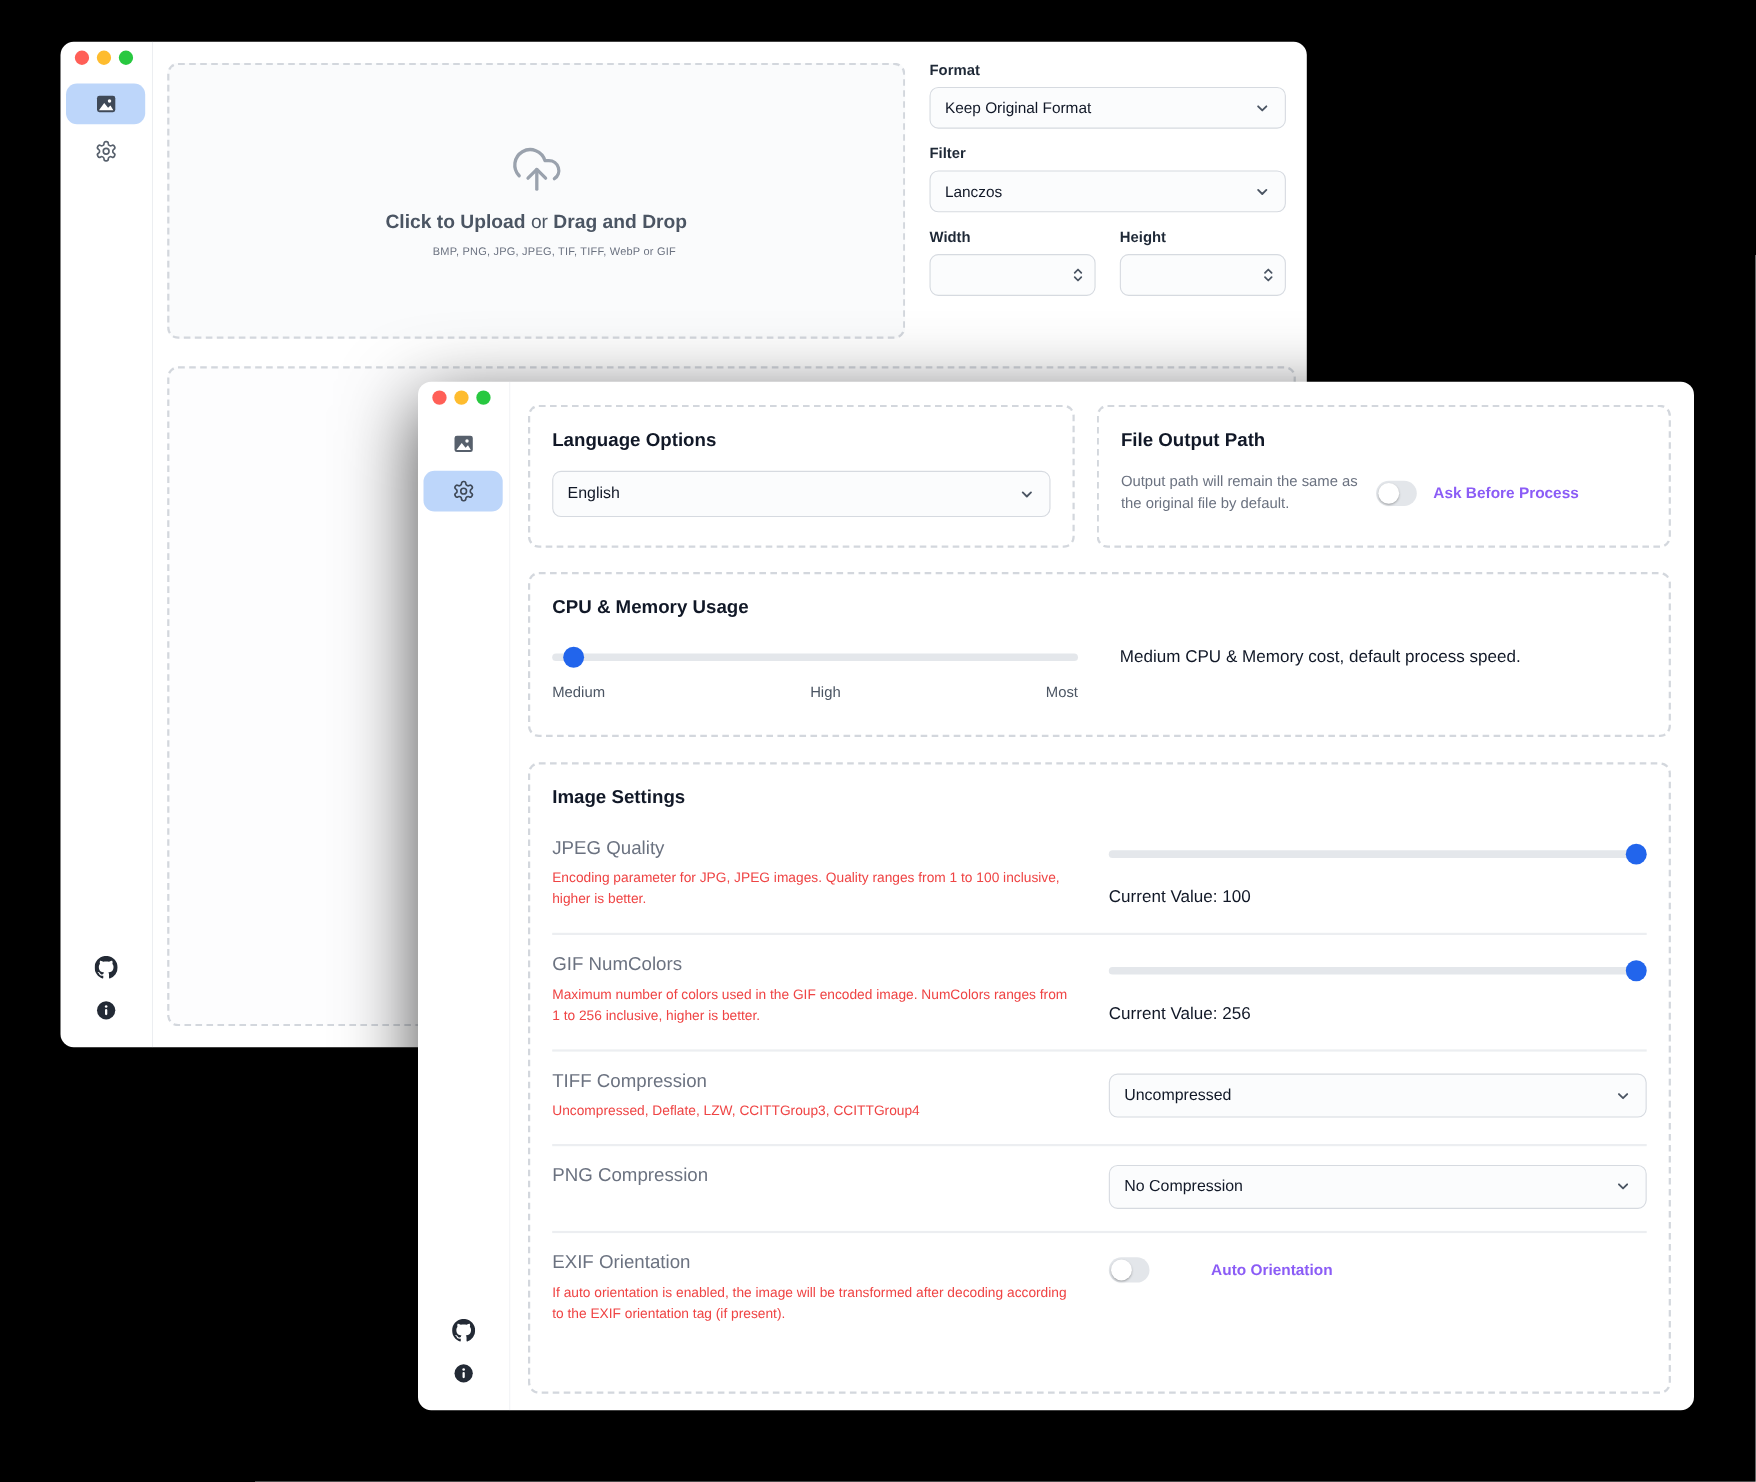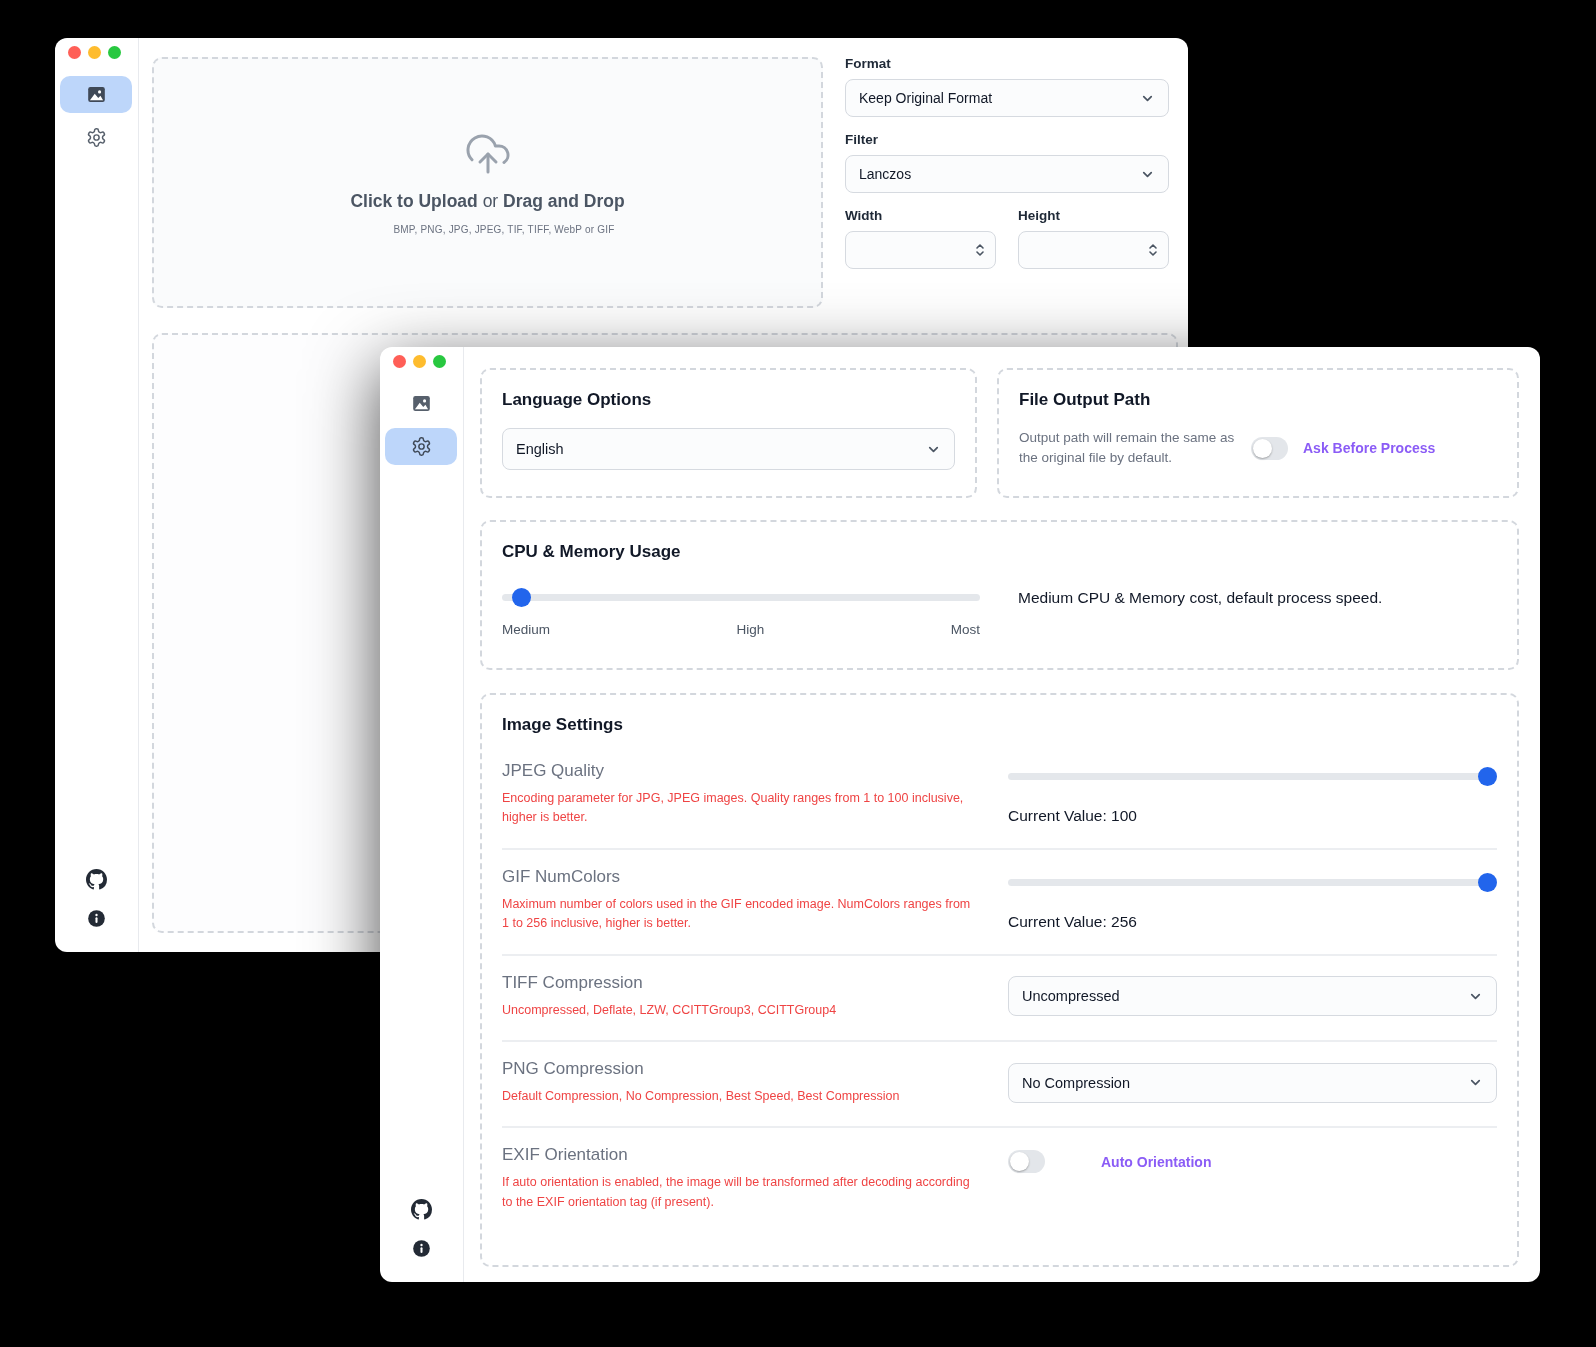--- a/index.html
+++ b/index.html
@@ -294,21 +294,20 @@
           <svg width="15" height="15" viewBox="0 0 16 16" fill="none" stroke="#4b5563" stroke-width="1.8" stroke-linecap="round" stroke-linejoin="round">
               <path d="m4 6 4 4 4-4"></path>
             </svg>
         </div>
       </div>
     </div>
 
     <div class="isrow divided">
       <div class="left">
         <div class="is-label">PNG Compression</div>
-        <div class="is-desc">Default Compression, No Compression, Best Speed, Best Compression</div>
       </div>
       <div class="right vcenter">
         <div class="select">
           <span>No Compression</span>
           <svg width="15" height="15" viewBox="0 0 16 16" fill="none" stroke="#4b5563" stroke-width="1.8" stroke-linecap="round" stroke-linejoin="round">
               <path d="m4 6 4 4 4-4"></path>
             </svg>
         </div>
       </div>
     </div>

